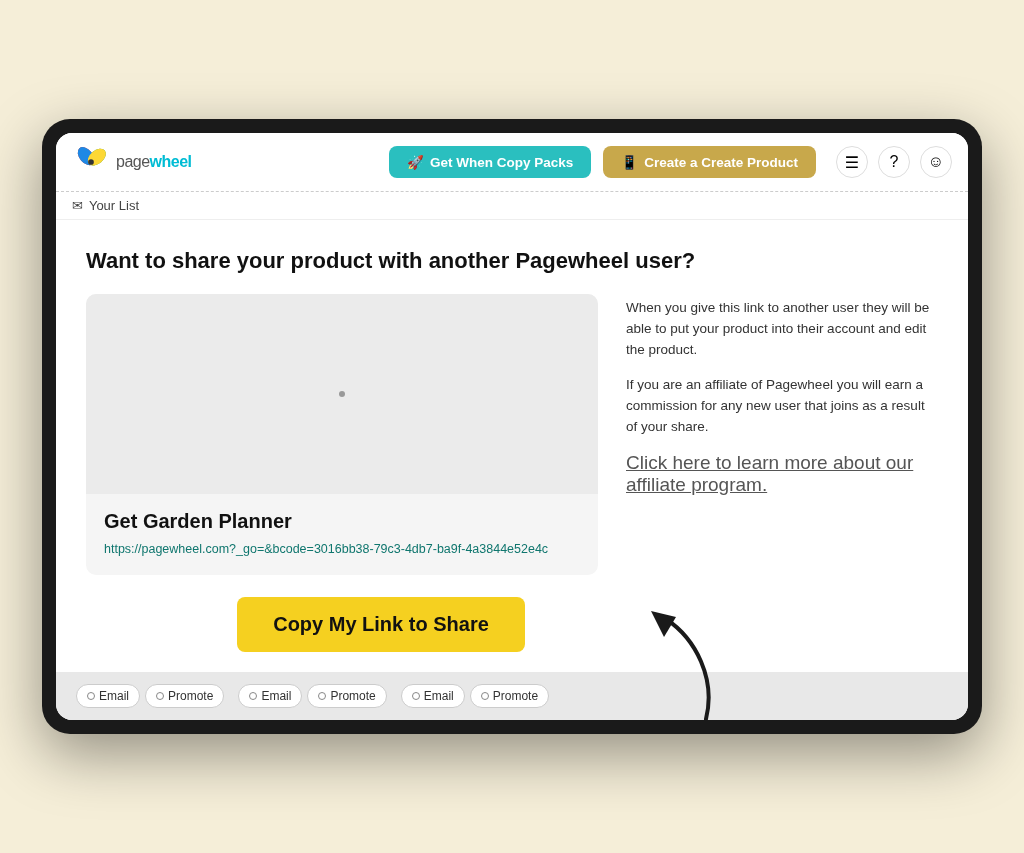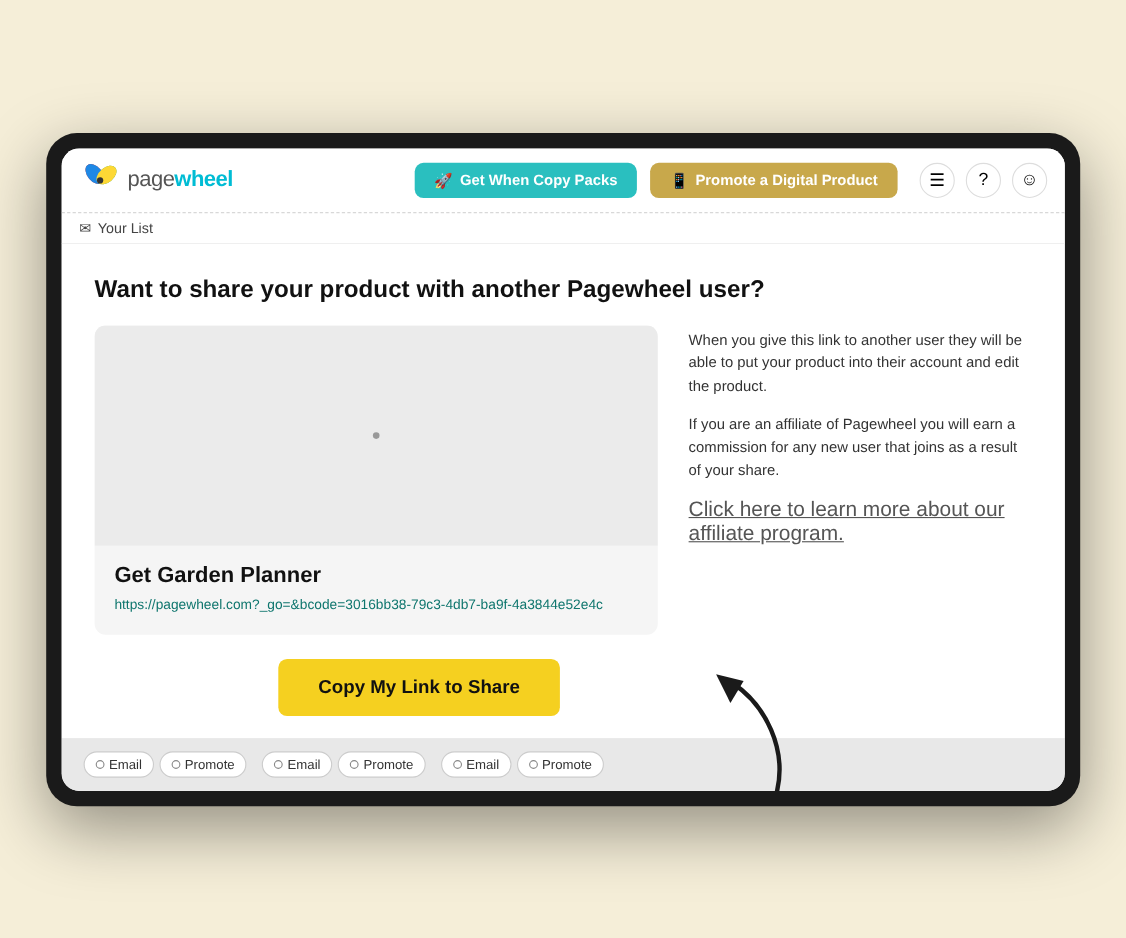--- a/index.html
+++ b/index.html
@@ -44,21 +44,21 @@
       gap: 6px;
       margin-right: auto;
     }
 
     .logo-pinwheel {
       width: 38px;
       height: 38px;
     }
 
     .logo-text {
-      font-size: 20px;
+      font-size: 16px;
       font-weight: 600;
       color: #00bcd4;
       letter-spacing: -0.5px;
     }
 
     .logo-text span.page { color: #555; font-weight: 400; }
     .logo-text span.wheel { color: #00bcd4; font-weight: 700; }
 
     .nav-btn {
       display: flex;
@@ -173,21 +173,21 @@
       color: #0f766e;
       text-decoration: none;
       word-break: break-all;
     }
 
     .copy-btn {
       background: #f5d020;
       border: none;
       border-radius: 8px;
       padding: 16px 36px;
-      font-size: 17px;
+      font-size: 20px;
       font-weight: 800;
       color: #111;
       cursor: pointer;
       display: block;
       margin: 0 auto;
     }
 
     
     .sidebar-info {
       flex: 1;
@@ -269,21 +269,21 @@
         </span>
       </div>
 
       <button class="nav-btn btn-teal">
         <span>🚀</span>
         <span>Get When Copy Packs</span>
       </button>
 
       <button class="nav-btn btn-gold">
         <span>📱</span>
-        <span>Promote a Digital Product</span>
+        <span>Create a Create Product</span>
       </button>
 
       <div class="nav-icons">
         <button class="nav-icon-btn">
           <span>☰</span>
         </button>
         <button class="nav-icon-btn">
           <span>?</span>
         </button>
         <button class="nav-icon-btn">

